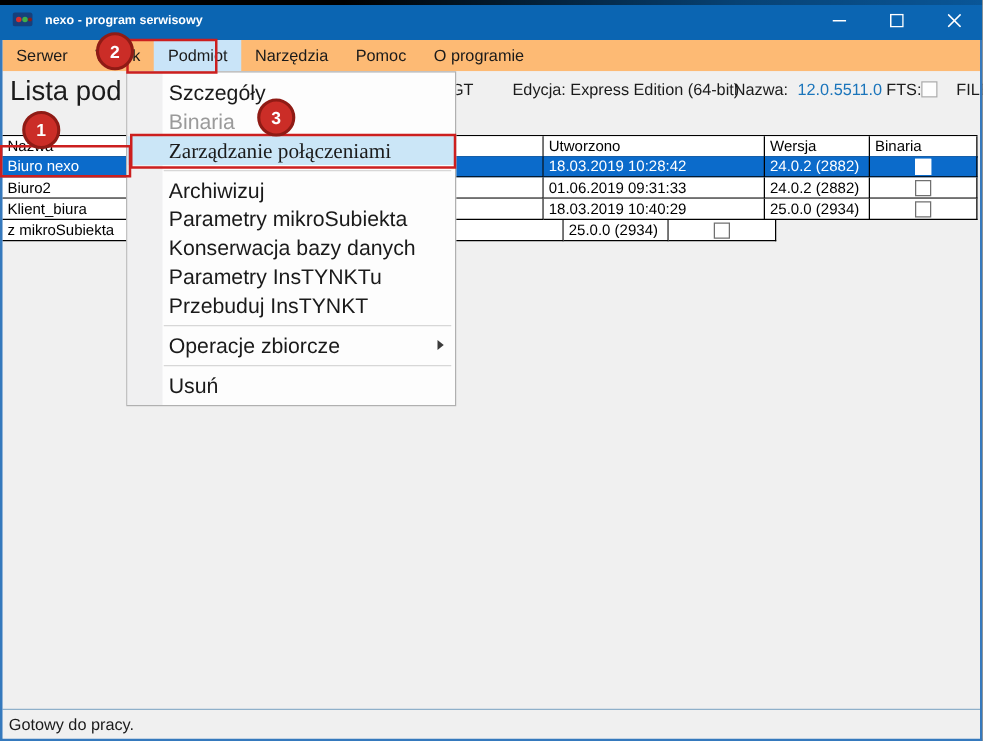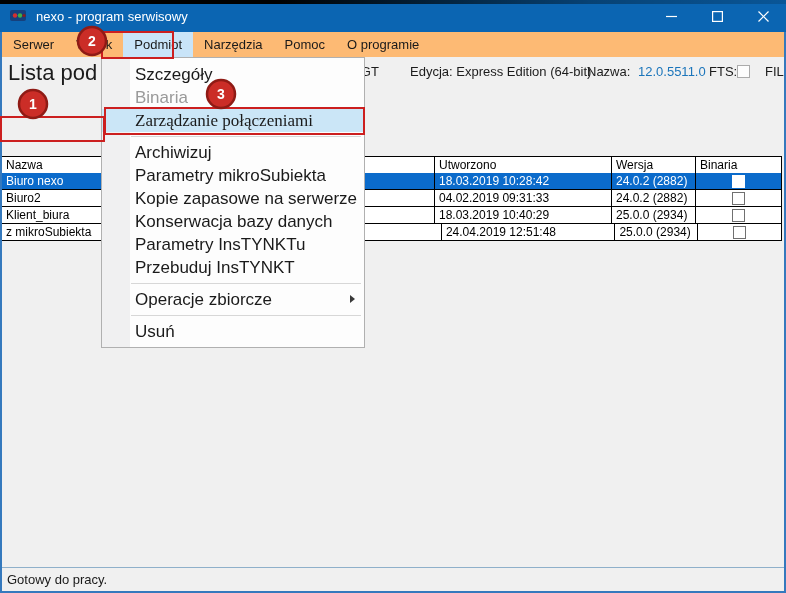--- a/index.html
+++ b/index.html
@@ -20,21 +20,21 @@
   
   .titlebar {
     position:absolute; left:0; top:0; width:786px; height:32px;
     background:#0b65b2; color:#fff; display:flex; align-items:center;
   }
   .topedge {
     position:absolute; left:0; top:0; width:786px; height:4px; z-index:8;
     background:linear-gradient(to right, #000 0%, #000 35%, rgba(0,0,0,0.35) 75%, rgba(0,0,0,0.15) 100%);
   }
   .app-icon { margin-left:10px; width:18px; height:14px; flex:0 0 auto; }
-  .titlebar .title { margin-left:8px; font-size:13px; }
+  .titlebar .title { margin-left:8px; font-size:10px;font-weight:bold; }
   .controls { margin-left:auto; display:flex; height:32px; }
   .ctl { width:46px; height:32px; display:flex; align-items:center; justify-content:center; }
 
   
   .menubar {
     position:absolute; left:2px; top:32px; width:782px; height:25px;
     background:#fdba74; display:flex; align-items:stretch; font-size:13px; color:#1a1a1a;
   }
   .mb-item { padding:0 11px; display:flex; align-items:center; }
   .mb-item.hl { background:#c9e4f8; }
@@ -47,21 +47,21 @@
   .si-server  { left:333px; }
   .si-edition { left:408px; }
   .si-verlab  { left:585px; }
   .si-verval  { left:636px; color:#1b75bb; }
   .si-fts     { left:707px; }
   .si-files   { left:763px; }
   .si-checkbox{ position:absolute; left:735px; top:1px; width:13px; height:13px;
                 background:#fdfdfd; border:1px solid #ababab; }
 
   
-  .grid { position:absolute; left:2px; top:108px; width:780px; background:transparent; font-size:12px;margin-top:48px; }
+  .grid { position:absolute; left:2px; top:108px; width:780px; background:transparent; font-size:12px; }
   .trow { display:flex; height:17px; }
   .thead { border-top:1px solid #000; }
   .tcell {
     height:17px; border-right:1px solid #000; border-bottom:1px solid #000;
     background:#fff; padding:1px 0 0 4px; overflow:hidden; white-space:nowrap; color:#000;
   }
   .thead .tcell { background:#fff; }
   .trow.selected .tcell { background:#0b6bcb; color:#fff; }
   .cb-cell { display:flex; align-items:center; justify-content:center; padding:0; }
   .cbox { width:13px; height:13px; background:#fff; border:1px solid #707070; }
@@ -166,56 +166,54 @@
         <div class="tcell" style="width: 333px;"></div>
         <div class="tcell" style="width: 177px;">18.03.2019 10:28:42</div>
         <div class="tcell" style="width: 84px;">24.0.2 (2882)</div>
         <div class="tcell cb-cell" style="width: 86px;">
           <div class="cbox"></div>
         </div>
       </div>
       <div class="trow">
         <div class="tcell" style="width: 100px;">Biuro2</div>
         <div class="tcell" style="width: 333px;"></div>
-        <div class="tcell" style="width: 177px;">04.02.2019 09:31:33</div>
+        <div class="tcell" style="width: 177px;">01.06.2019 09:31:33</div>
         <div class="tcell" style="width: 84px;">24.0.2 (2882)</div>
         <div class="tcell cb-cell" style="width: 86px;">
           <div class="cbox"></div>
         </div>
       </div>
       <div class="trow">
         <div class="tcell" style="width: 100px;">Klient_biura</div>
         <div class="tcell" style="width: 333px;"></div>
         <div class="tcell" style="width: 177px;">18.03.2019 10:40:29</div>
         <div class="tcell" style="width: 84px;">25.0.0 (2934)</div>
         <div class="tcell cb-cell" style="width: 86px;">
           <div class="cbox"></div>
         </div>
       </div>
       <div class="trow">
         <div class="tcell" style="width: 116px;">z mikroSubiekta</div>
         <div class="tcell" style="width: 333px;"></div>
-        <div class="tcell" style="width: 177px;">24.04.2019 12:51:48</div>
         <div class="tcell" style="width: 84px;">25.0.0 (2934)</div>
         <div class="tcell cb-cell" style="width: 86px;">
           <div class="cbox"></div>
         </div>
       </div>
     </div>
 
   <div class="dropdown" id="dropdown">
     <div class="imgstrip"></div>
     <div id="dropdown-items">
         <div class="menu-item">Szczegóły</div>
         <div class="menu-item disabled">Binaria</div>
         <div class="menu-item hl">Zarządzanie połączeniami</div>
         <div class="menu-sep"></div>
         <div class="menu-item">Archiwizuj</div>
         <div class="menu-item">Parametry mikroSubiekta</div>
-        <div class="menu-item">Kopie zapasowe na serwerze</div>
         <div class="menu-item">Konserwacja bazy danych</div>
         <div class="menu-item">Parametry InsTYNKTu</div>
         <div class="menu-item">Przebuduj InsTYNKT</div>
         <div class="menu-sep"></div>
         <div class="menu-item">Operacje zbiorcze<span class="submenu-arrow"></span></div>
         <div class="menu-sep"></div>
         <div class="menu-item">Usuń</div>
       </div>
   </div>
 

